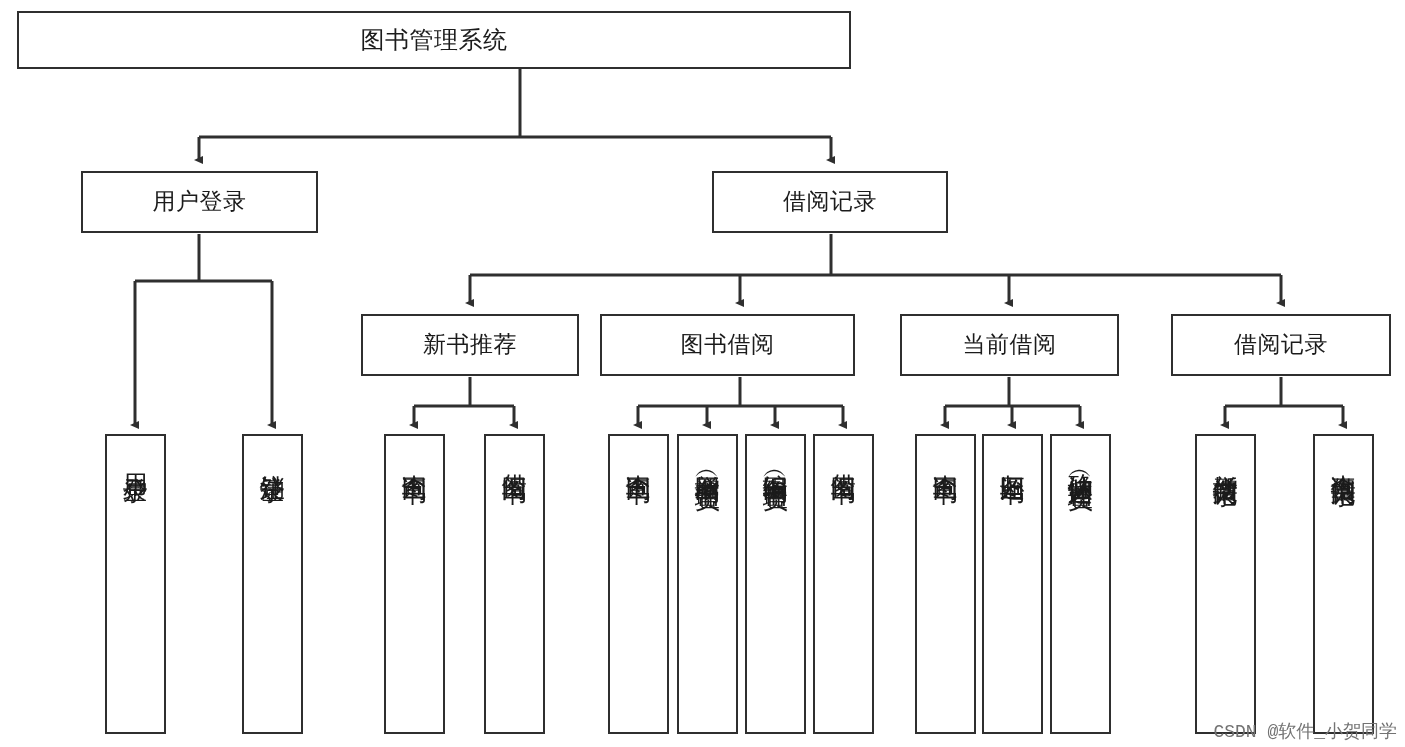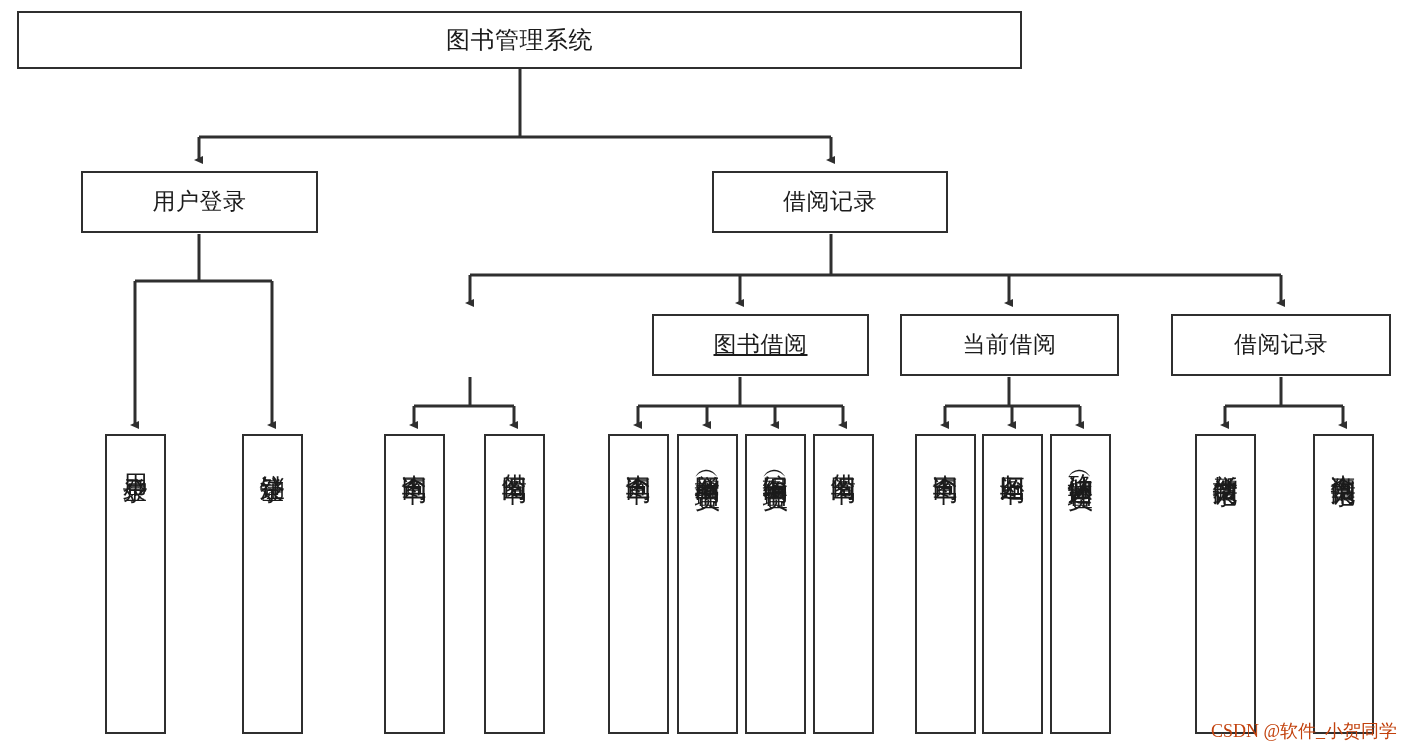--- a/index.html
+++ b/index.html
@@ -61,24 +61,24 @@
     font-size: 25px;
     line-height: 1.05;
     letter-spacing: 2px;
     white-space: nowrap;
   }
   #watermark {
     position: absolute;
     right: 8px;
     bottom: 4px;
     font-size: 18px;
-    color: #c2410c;
+    color: #737373;
     z-index: 5;
     white-space: nowrap;
-    font-family: Liberation Serif, serif;
+    font-family: Liberation Mono, monospace;
   }
 </style>
 </head>
 <body>
 
 <div id="canvas">
 
   <svg id="edges" viewBox="0 0 1405 747" xmlns="http://www.w3.org/2000/svg">
     <defs>
       <marker id="arrow" markerWidth="10" markerHeight="10" refX="5" refY="5" orient="auto" markerUnits="userSpaceOnUse">
@@ -122,32 +122,35 @@
       <path d="M1012,406 L1012,425" marker-end="url(#arrow)"></path>
       <path d="M1080,406 L1080,425" marker-end="url(#arrow)"></path>
 
       <path d="M1281,377 L1281,406"></path>
       <path d="M1225,406 L1343,406"></path>
       <path d="M1225,406 L1225,425" marker-end="url(#arrow)"></path>
       <path d="M1343,406 L1343,425" marker-end="url(#arrow)"></path>
     </g>
   </svg>
 
-  <div class="node root h" style="left:17px; top:11px; width:1005px; height:58px;">
+  <div class="node root h" style="left:17px; top:11px; width:834px; height:58px;">
     <span class="label">图书管理系统</span>
   </div>
 
   <div class="node h" style="left:81px; top:171px; width:237px; height:62px;">
     <span class="label">用户登录</span>
   </div>
   <div class="node h" style="left:712px; top:171px; width:236px; height:62px;">
     <span class="label">借阅记录</span>
   </div>
 
-  <div class="node h" style="left:652px; top:314px; width:217px; height:62px;text-decoration:underline;">
+  <div class="node h" style="left:361px; top:314px; width:218px; height:62px;">
+    <span class="label">新书推荐</span>
+  </div>
+  <div class="node h" style="left:600px; top:314px; width:255px; height:62px;">
     <span class="label">图书借阅</span>
   </div>
   <div class="node h" style="left:900px; top:314px; width:219px; height:62px;">
     <span class="label">当前借阅</span>
   </div>
   <div class="node h" style="left:1171px; top:314px; width:220px; height:62px;justify-content:center;">
     <span class="label">借阅记录</span>
   </div>
 
   <div class="node v" style="left:105px; top:434px; width:61px; height:300px;">

